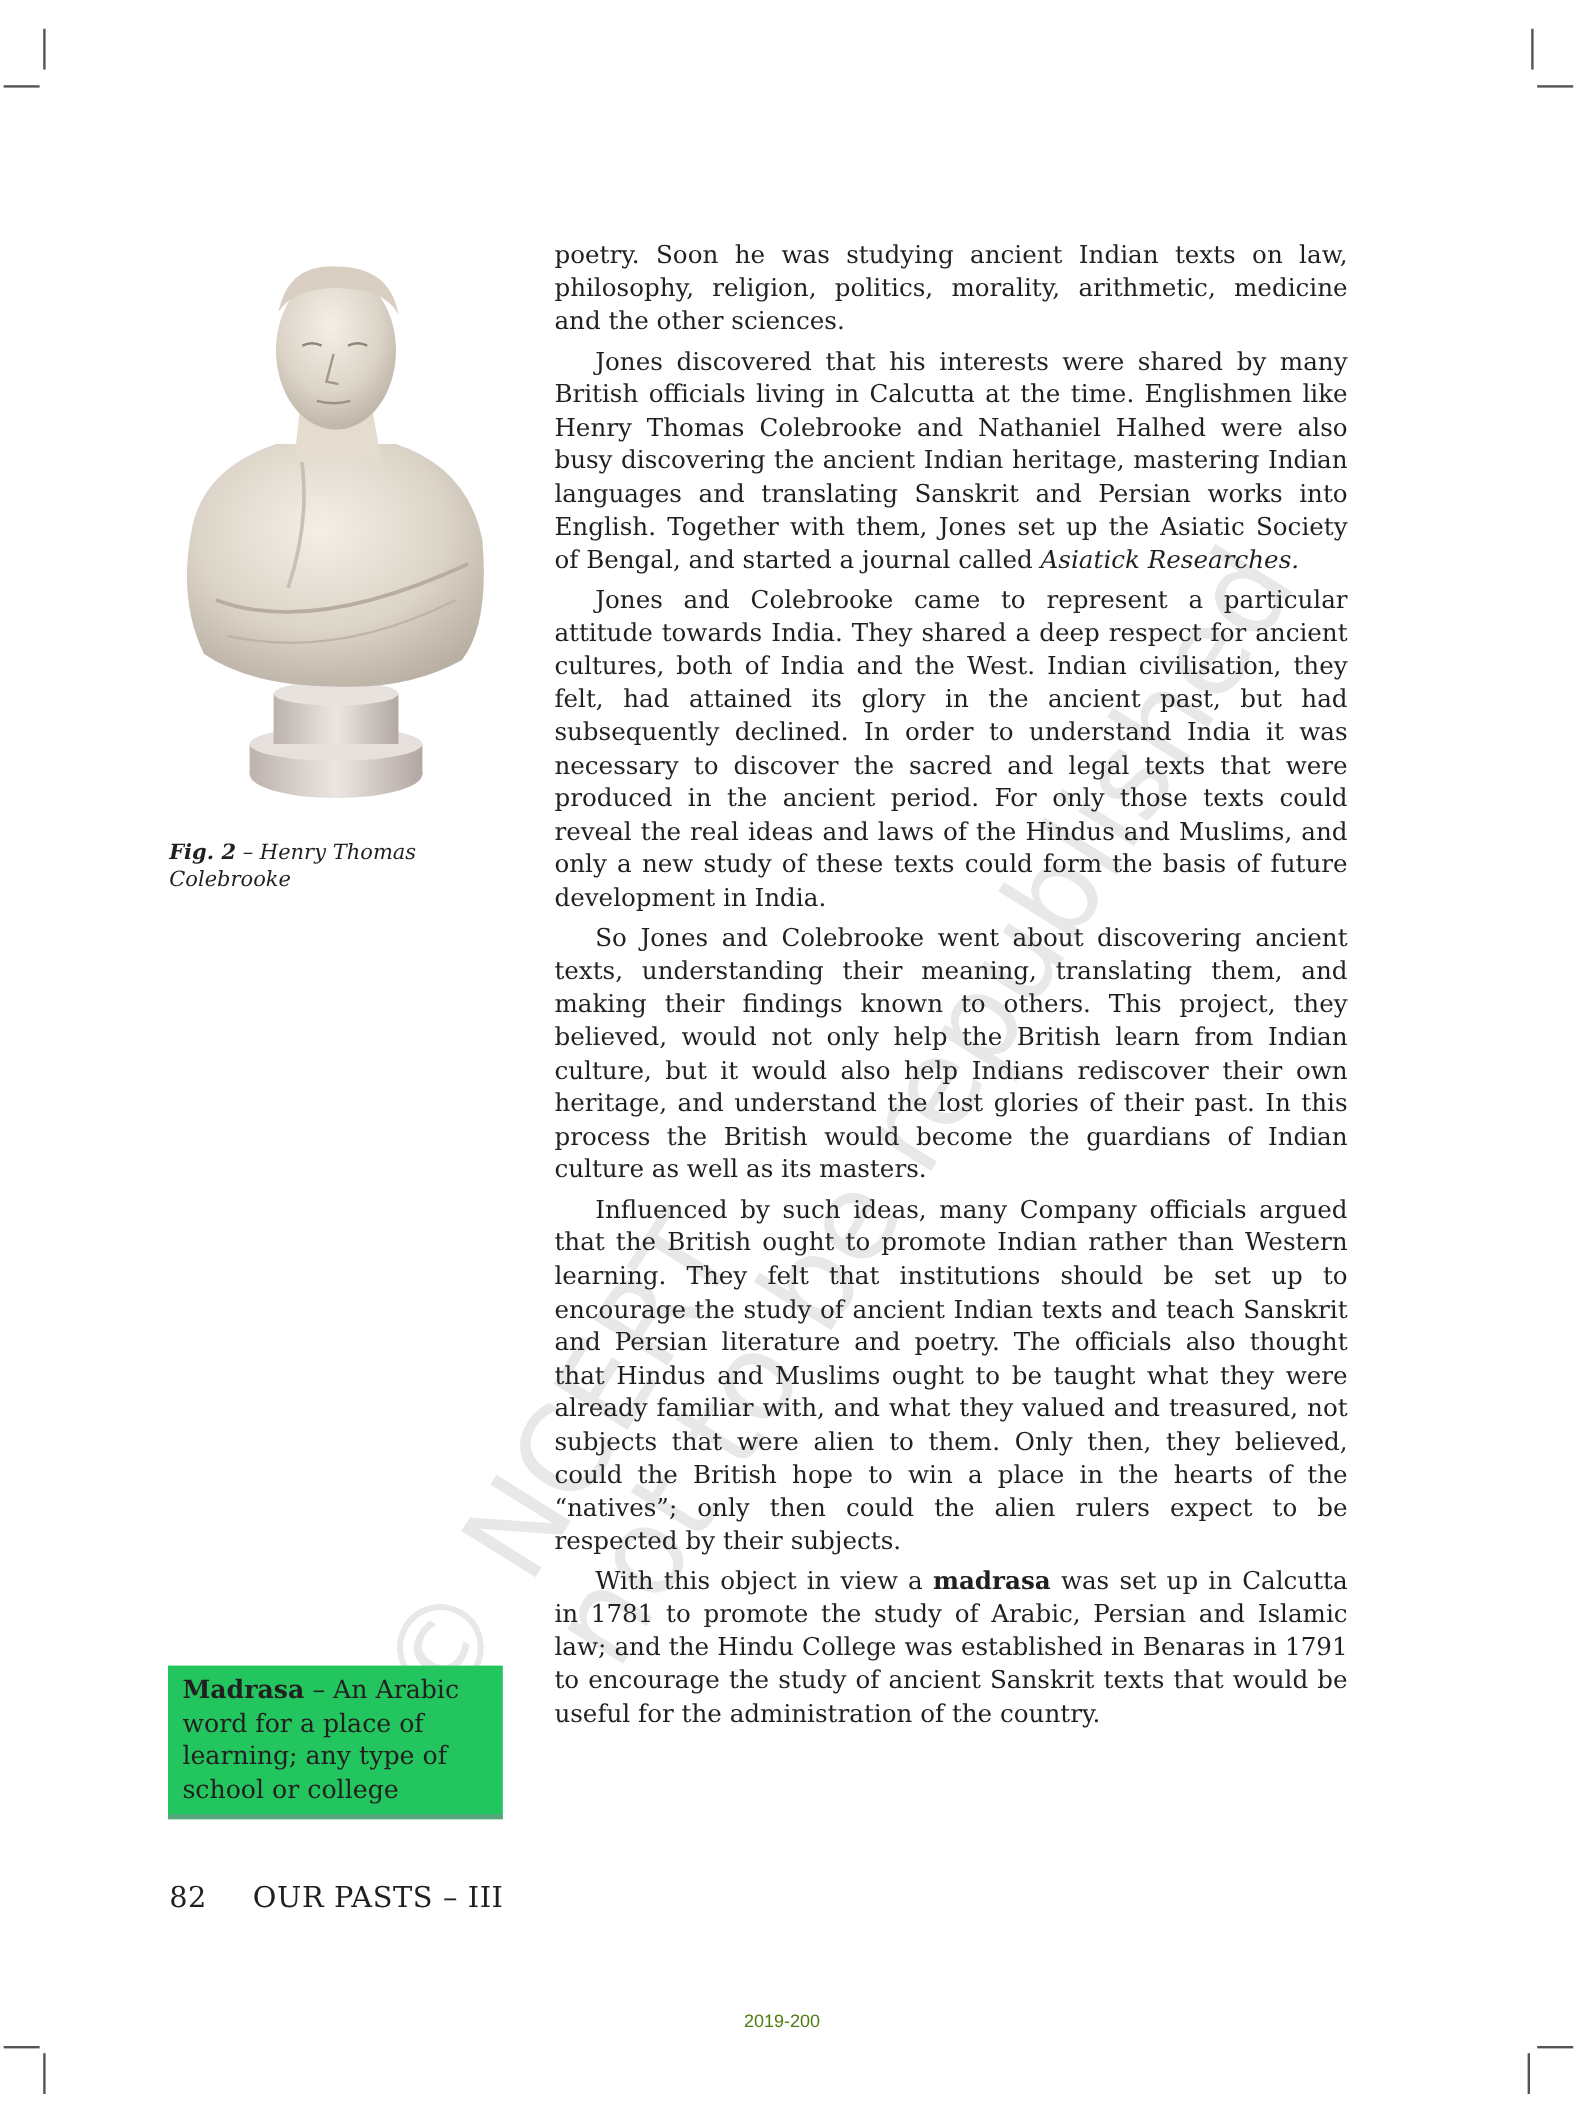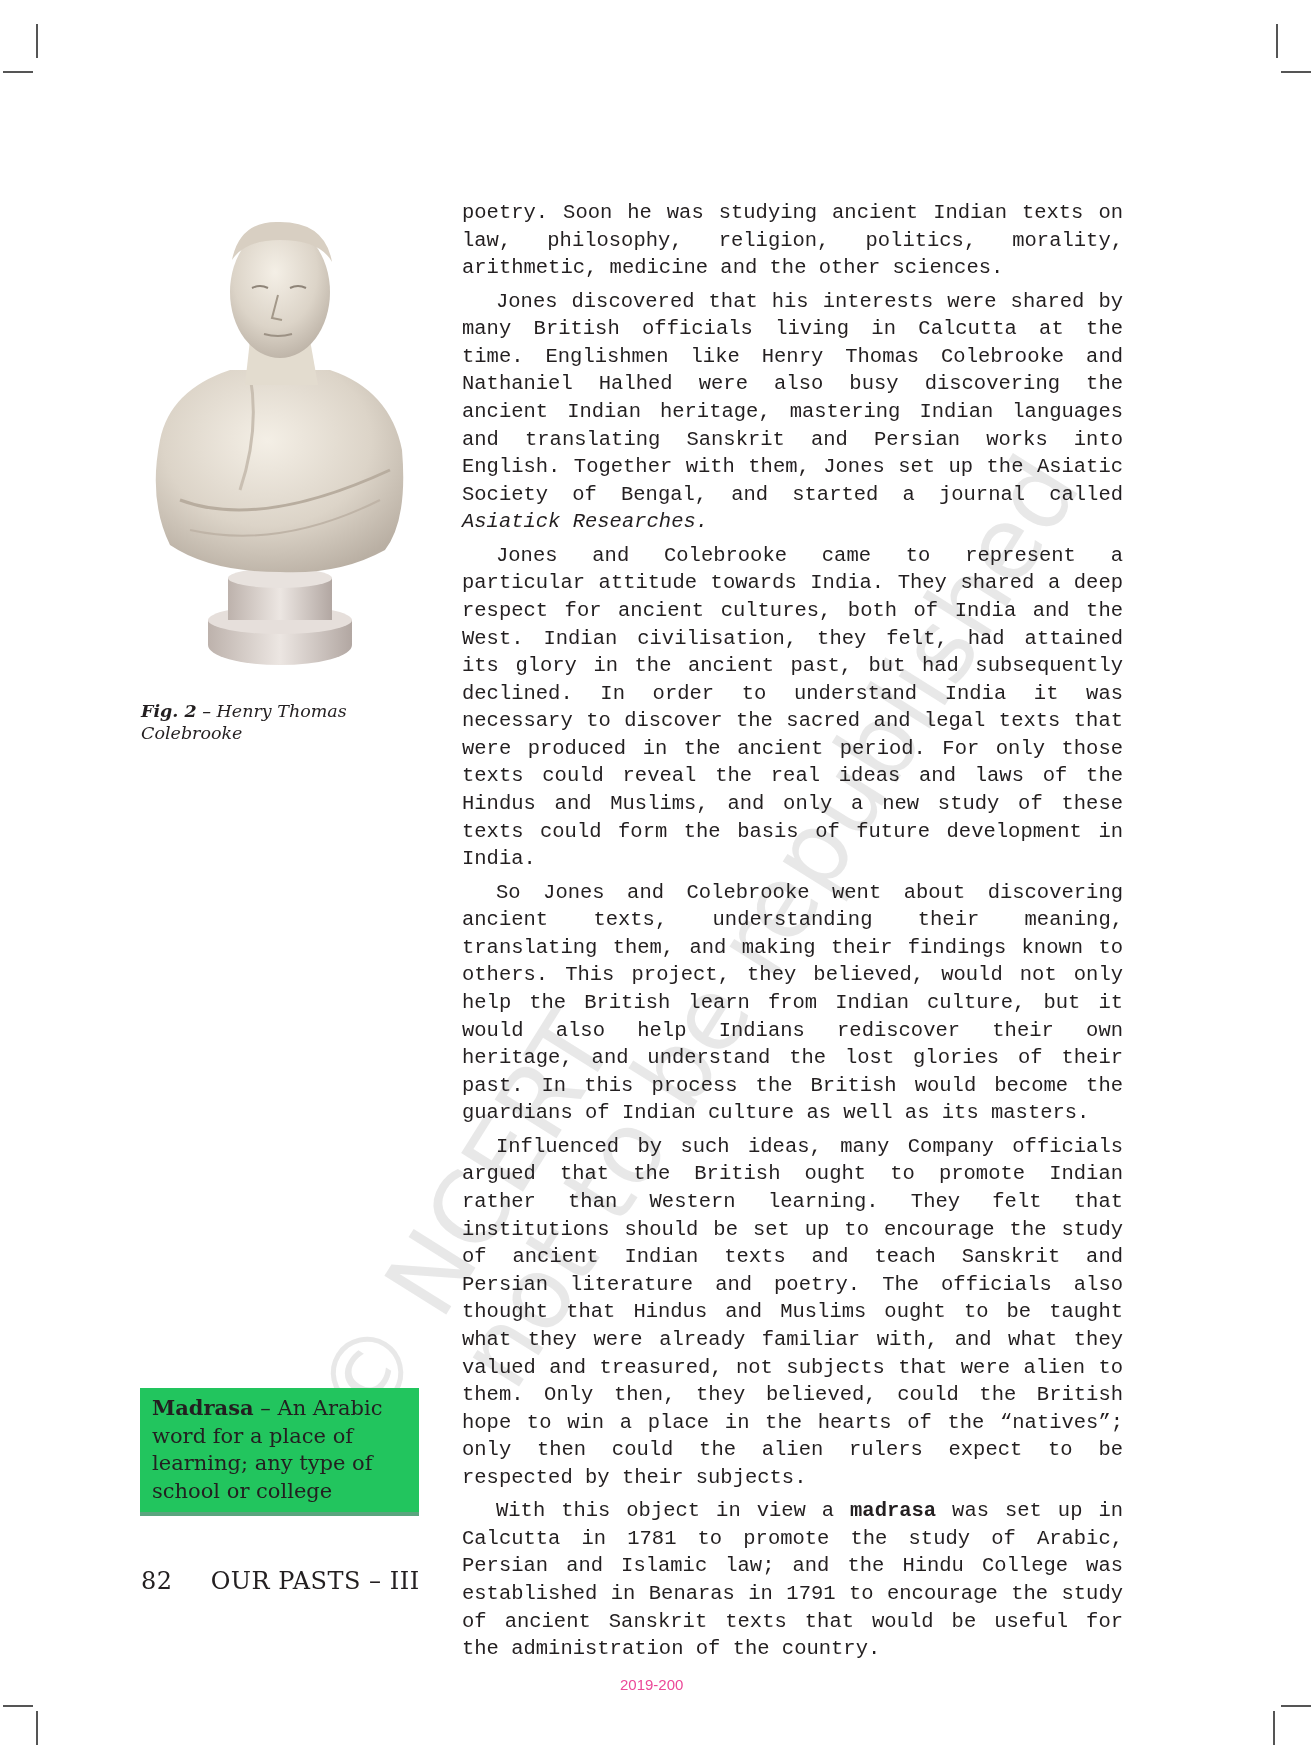--- a/index.html
+++ b/index.html
@@ -12,21 +12,21 @@
   .bust { position: absolute; left: 140px; top: 200px; width: 280px; height: 470px; }
 
   .caption { position: absolute; left: 141px; top: 700px; width: 290px;
              font-size: 17.5px; line-height: 22px; }
   .caption .fig-title { font-style: italic; }
   .caption .fig-title b { font-weight: bold; }
   .caption .fig-desc { margin-top: 6px; }
 
   .main { position: absolute; left: 462px; top: 199px; width: 661px;
           font-size: 20.5px; line-height: 27.6px; text-align: justify; }
-  .main p { margin: 0 0 5.8px 0; text-indent: 34px; font-family: Liberation Mono, monospace; }
+  .main p { margin: 0 0 5.8px 0; text-indent: 34px; }
   .main p.cont { text-indent: 0; }
   .main i { font-style: italic; }
   .main b { font-weight: bold; }
 
   .gloss { position: absolute; left: 140px; top: 1388px; width: 267px; height: 118px;
            background: #22c55e; border-bottom: 4px solid #5aa57e;
            padding: 6px 0 0 12px; box-sizing: content-box;
            font-size: 21px; line-height: 27.6px; }
   .gloss b { font-weight: bold; }
 
@@ -35,21 +35,21 @@
   .footer .pgnum { margin-right: 30px; }
 
   .watermark { position: absolute; left: 300px; top: 1390px;
                transform-origin: left top; transform: rotate(-58deg);
                font-family: "DejaVu Sans", sans-serif; font-size: 100px;
                color: rgba(190,190,190,0.35); white-space: nowrap; line-height: 100px;
                pointer-events: none; }
   .watermark .l2 { display: block; margin-left: 110px; }
 
   .stamp { position: absolute; left: 620px; top: 1676px; font-family: "Liberation Sans", sans-serif;
-           font-size: 15px; color: #ec4899; }
+           font-size: 15px; color: #4d7c0f; }
 </style>
 </head>
 <body>
 
 <div class="crop v" style="left:36px; top:24px;"></div>
 <div class="crop h" style="left:3px; top:71px;"></div>
 <div class="crop v" style="left:1276px; top:24px;"></div>
 <div class="crop h" style="left:1281px; top:71px;"></div>
 <div class="crop v" style="left:36px; top:1711px;"></div>
 <div class="crop h" style="left:3px; top:1705px;"></div>

